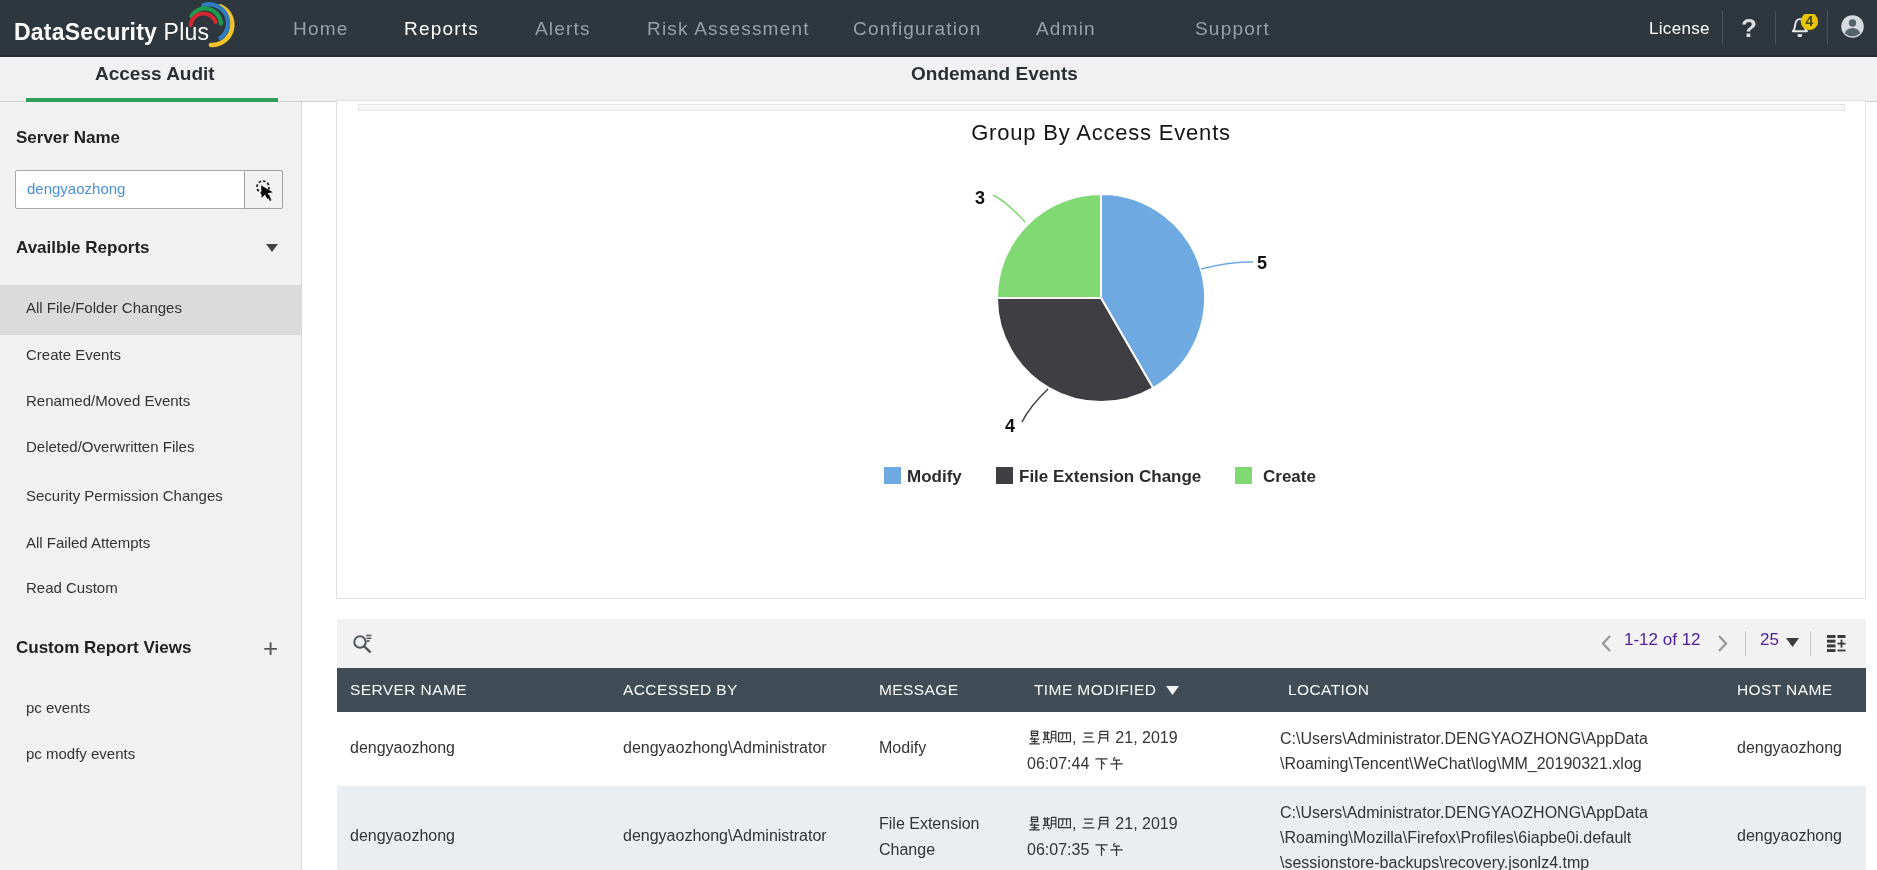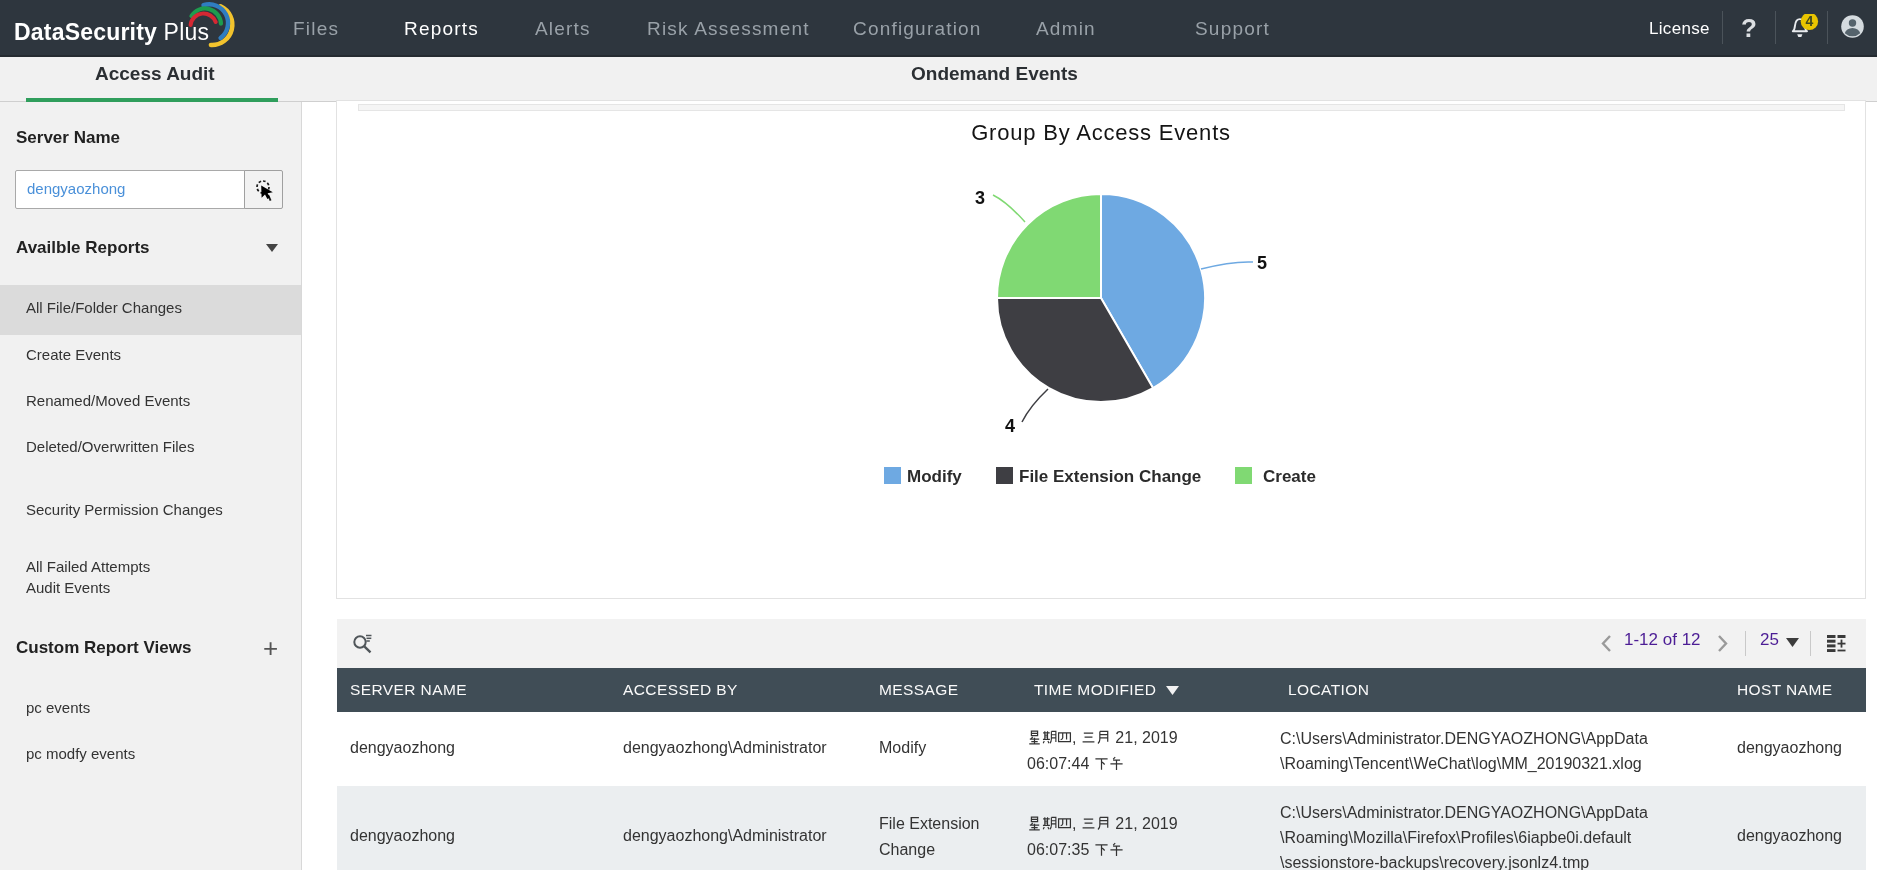--- a/index.html
+++ b/index.html
@@ -66,21 +66,21 @@
 </svg>
 
 <div id="topnav">
   <div id="logotxt">DataSecurity <span>Plus</span></div>
   <svg style="position:absolute;left:178px;top:0px;" width="68" height="56" viewBox="0 0 68 56">
     <path d="M42.58,6.3 A20.3,20.3 0 0 1 32.94,44.97" stroke="#f2c32d" stroke-width="4.6" fill="none" stroke-linecap="round"></path>
     <path d="M25.52,5.21 A18.7,18.7 0 0 1 42.55,37.94" stroke="#2f7dc0" stroke-width="4.4" fill="none" stroke-linecap="round"></path>
     <path d="M13.43,16.02 A16,16 0 0 1 42.98,23.66" stroke="#1d9c4e" stroke-width="4.2" fill="none" stroke-linecap="round"></path>
     <path d="M12.6,24.92 A13,13 0 0 1 37.7,22.05" stroke="#d42833" stroke-width="4" fill="none" stroke-linecap="round"></path>
   </svg>
-  <div class="navitem" style="left:293px;">Files</div>
+  <div class="navitem" style="left:293px;">Home</div>
   <div class="navitem active" style="left:404px;">Reports</div>
   <div class="navitem" style="left:535px;">Alerts</div>
   <div class="navitem" style="left:647px;">Risk Assessment</div>
   <div class="navitem" style="left:853px;">Configuration</div>
   <div class="navitem" style="left:1036px;">Admin</div>
   <div class="navitem" style="left:1154px;margin-left:41px;">Support</div>
   <div class="navitem active" style="left:1649px; font-size:17px; letter-spacing:0.3px;">License</div>
   <div class="navdiv" style="left:1722px;"></div>
   <div class="navitem" style="left:1741px; color:#dcdfe2; font-size:26px; font-weight:bold;">?</div>
   <div class="navdiv" style="left:1775px;"></div>
@@ -114,23 +114,23 @@
   </div>
   <div class="sbhead" style="top:136px;">Availble Reports</div>
   <svg style="position:absolute;left:266px;top:142px;" width="12" height="8">
       <polygon points="0,0 12,0 6,8" fill="#444"></polygon>
     </svg>
   <div id="sbsel"></div>
   <div class="sbitem" style="top:197px;">All File/Folder Changes</div>
   <div class="sbitem" style="top:244px;">Create Events</div>
   <div class="sbitem" style="top:290px;text-align:center;">Renamed/Moved Events</div>
   <div class="sbitem" style="top:336px;">Deleted/Overwritten Files</div>
-  <div class="sbitem" style="top:399px;">Security Permission Changes</div>
-  <div class="sbitem" style="top:456px;">All Failed Attempts</div>
-  <div class="sbitem" style="top:477px;">Audit Events</div>
+  <div class="sbitem" style="top:385px;">Security Permission Changes</div>
+  <div class="sbitem" style="top:432px;">All Failed Attempts</div>
+  <div class="sbitem" style="top:477px;">Read Custom</div>
   <div class="sbhead" style="top:536px;">Custom Report Views</div>
   <div style="position:absolute; left:263px; top:531px; font-size:26px; color:#555;">+</div>
   <div class="sbitem" style="top:597px;">pc events</div>
   <div class="sbitem" style="top:643px;">pc modfy events</div>
 </div>
 <div id="main">
   <div id="panel">
     <div id="topstrip"></div>
     <div id="charttitle">Group By Access Events</div>
     <svg id="pie" width="1528" height="495" viewBox="0 0 1528 495" style="position:absolute;left:0;top:0;">

